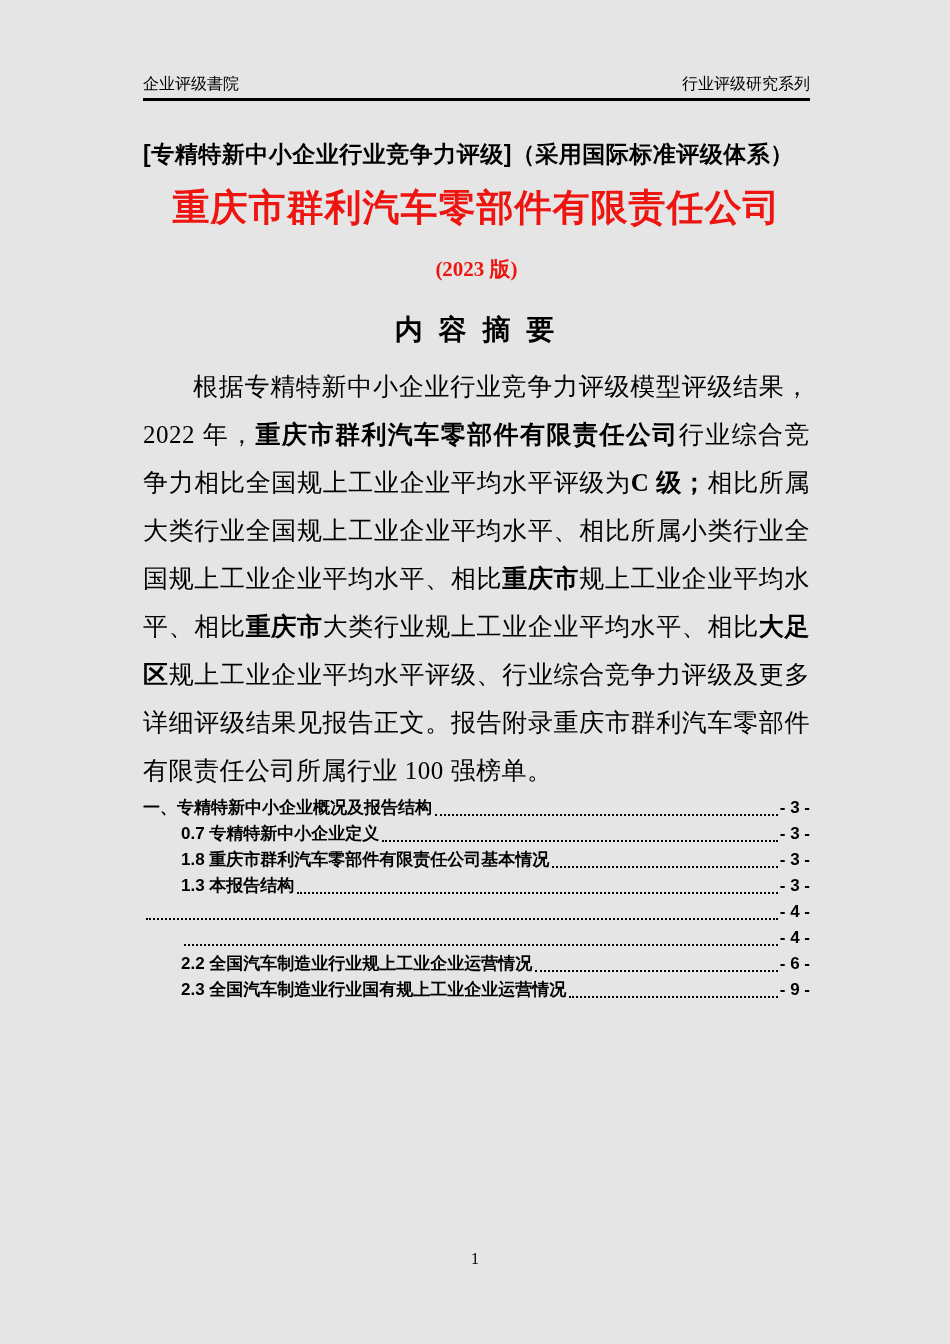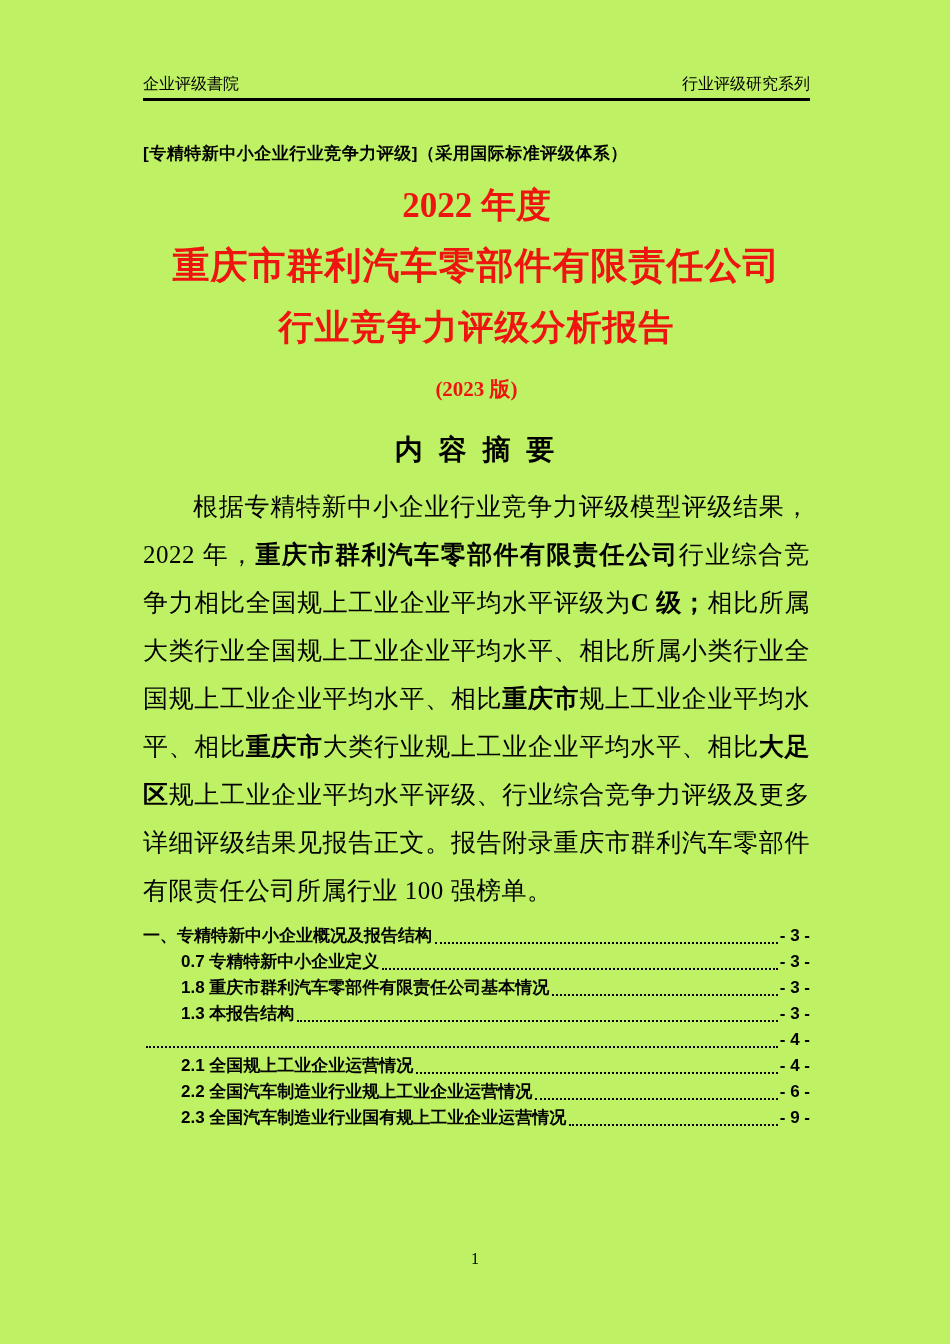--- a/index.html
+++ b/index.html
@@ -1,21 +1,21 @@
 <!DOCTYPE html>
 <html lang="zh"><head>
 <meta charset="utf-8">
 <style>
   html, body { margin: 0; padding: 0; background: #888; }
   .page {
     position: relative;
     width: 950px;
     height: 1344px;
     margin: 0 auto;
-    background: #bef264;
+    background: #e5e5e5;
     box-sizing: border-box;
     overflow: hidden;
     font-family: "Liberation Serif", "DejaVu Serif", serif;
     color: #000;
   }
   .content { padding: 0 140px 0 143px; }
 
   
   .header {
     display: flex;
@@ -27,21 +27,21 @@
     font-family: "Liberation Sans", "DejaVu Sans", sans-serif;
     font-size: 16px;
     line-height: 20px;
   }
 
   
   .bracket-line {
     margin-top: 40px;
     font-family: "Liberation Sans", "DejaVu Sans", sans-serif;
     font-weight: 700;
-    font-size: 17px;
+    font-size: 23px;
     line-height: 26px;
     letter-spacing: 0.5px;
   }
 
   
   .titles { margin-top: 10px; text-align: center; font-weight: 700; }
   .title-year    { font-size: 35px; line-height: 58px; }
   .title-company { font-size: 37px; line-height: 62px; letter-spacing: 1px; }
   .title-report  { font-size: 35px; line-height: 62px; letter-spacing: 1px; }
   .title-edition { font-size: 21px; line-height: 60px; }
@@ -69,21 +69,21 @@
   
   .toc-heading {
     margin-top: 30px;
     text-align: center;
     font-family: "Liberation Sans", "DejaVu Sans", sans-serif;
     font-weight: 700;
     font-size: 27px;
     line-height: 36px;
     letter-spacing: 6px;
   }
-  .toc { margin-top: 8px; font-family: "Liberation Sans", "DejaVu Sans", sans-serif; font-weight: 700; font-size: 17px; }
+  .toc { font-family: "Liberation Sans", "DejaVu Sans", sans-serif; font-weight: 700; font-size: 17px; }
   .toc-row { display: flex; align-items: flex-end; line-height: 26px; }
   .toc-row.level2 { padding-left: 38px; }
   .toc-label { white-space: nowrap; }
   .toc-dots  { flex: 1; min-width: 16px; border-bottom: 2px dotted #000; margin: 0 2px 5px 3px; }
   .toc-page  { white-space: nowrap; }
 
   
   .footer {
     position: absolute;
     left: 0; right: 0;
@@ -100,23 +100,21 @@
   <div class="content">
 
     <div class="header">
       <span>企业评级書院</span>
       <span>行业评级研究系列</span>
     </div>
 
     <div class="bracket-line">[专精特新中小企业行业竞争力评级]（采用国际标准评级体系）</div>
 
     <div class="titles">
-      <div class="title-year" style="color: rgb(238, 20, 16);">2022 年度</div>
       <div class="title-company" style="color: rgb(238, 20, 16);">重庆市群利汽车零部件有限责任公司</div>
-      <div class="title-report" style="color: rgb(238, 20, 16);">行业竞争力评级分析报告</div>
       <div class="title-edition" style="color: rgb(238, 20, 16);">(2023 版)</div>
     </div>
 
     <div class="summary-heading">内 容 摘 要</div>
 
     <p class="summary-paragraph" id="summary-paragraph"><span class="">根据专精特新中小企业行业竞争力评级模型评级结果，2022 年，</span><span class="b">重庆市群利汽车零部件有限责任公司</span><span class="">行业综合竞争力相比全国规上工业企业平均水平评级为</span><span class="b">C 级；</span><span class="">相比所属大类行业全国规上工业企业平均水平、相比所属小类行业全国规上工业企业平均水平、相比</span><span class="b">重庆市</span><span class="">规上工业企业平均水平、相比</span><span class="b">重庆市</span><span class="">大类行业规上工业企业平均水平、相比</span><span class="b">大足区</span><span class="">规上工业企业平均水平评级、行业综合竞争力评级及更多详细评级结果见报告正文。报告附录重庆市群利汽车零部件有限责任公司所属行业 100 强榜单。</span></p>
 
 
     <div class="toc" id="toc-list">
         <div class="toc-row">
@@ -137,21 +135,20 @@
         <div class="toc-row level2">
           <span class="toc-label">1.3 本报告结构</span>
           <span class="toc-dots"></span>
           <span class="toc-page">- 3 -</span>
         </div>
         <div class="toc-row">
           <span class="toc-dots"></span>
           <span class="toc-page">- 4 -</span>
         </div>
         <div class="toc-row level2">
-          <span class="toc-label">2.1 全国规上工业企业运营情况</span>
           <span class="toc-dots"></span>
           <span class="toc-page">- 4 -</span>
         </div>
         <div class="toc-row level2">
           <span class="toc-label">2.2 全国汽车制造业行业规上工业企业运营情况</span>
           <span class="toc-dots"></span>
           <span class="toc-page">- 6 -</span>
         </div>
         <div class="toc-row level2">
           <span class="toc-label">2.3 全国汽车制造业行业国有规上工业企业运营情况</span>

